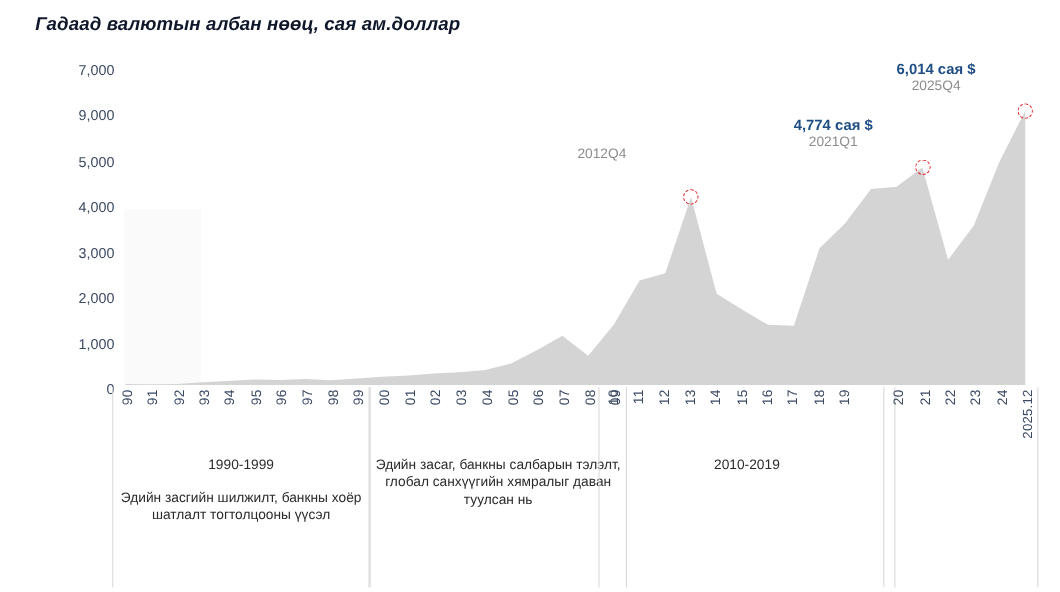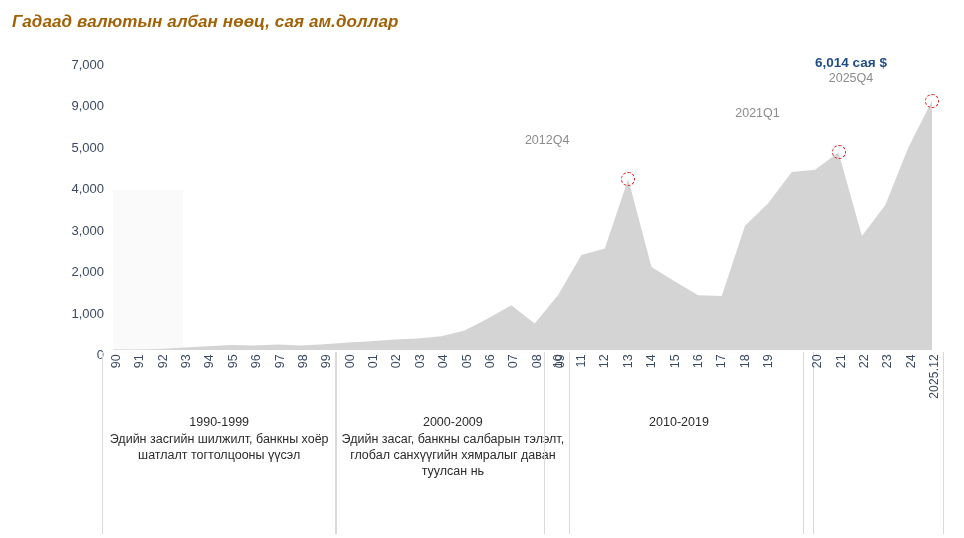--- a/index.html
+++ b/index.html
@@ -2,23 +2,23 @@
 <html><head>
 <meta charset="utf-8">
 <style>
   html,body{margin:0;padding:0;}
   body{
     width:964px;height:538px;background:#ffffff;
     font-family:"Liberation Sans","DejaVu Sans",sans-serif;
     color:#404040;overflow:hidden;position:relative;
   }
   #chart-title{
-    position:absolute;left:12px;top:12px;
+    position:absolute;left:32px;top:12px;
     font-size:17px;font-style:italic;font-weight:700;
-    color:#a16207;letter-spacing:.1px;white-space:nowrap;
+    color:#0f172a;letter-spacing:.1px;white-space:nowrap;
   }
 
   
   #plot-wrap{position:absolute;left:0;top:0;width:964px;height:538px;}
   #y-axis{position:absolute;left:40px;top:62px;width:64px;height:292px;}
   .y-tick{
     position:absolute;right:0;transform:translateY(-50%);
     font-size:13px;color:#3b4a63;text-align:right;white-space:nowrap;
   }
   #plot-area{
@@ -52,21 +52,21 @@
     position:absolute;top:2px;
     font-size:12.5px;color:#3b4a63;
     writing-mode:vertical-rl;transform:rotate(180deg);
     white-space:nowrap;letter-spacing:.2px;
   }
   .xtick.long{font-size:12px;top:2px;}
   .caption{
     position:absolute;left:4px;right:4px;top:62px;
     text-align:center;font-size:12.5px;color:#2b2b2b;line-height:16px;
   }
-  .cap-years{display:block;margin-bottom:1px;}
+  .cap-years{display:block;margin-bottom:14px;}
   .cap-text{display:block;}
 </style>
 </head>
 <body>
 
 <div id="chart-title">Гадаад валютын албан нөөц, сая ам.доллар</div>
 
 <div id="plot-wrap">
 
   <div id="y-axis">
@@ -86,20 +86,21 @@
       <path id="area-path" fill="#d4d4d4" stroke="none" d="M 2.0 289.2 L 25.4 289.4 L 48.7 289.0 L 72.1 287.5 L 95.5 286.3 L 118.9 285.0 L 142.2 285.4 L 165.6 284.6 L 189.0 285.6 L 212.3 284.2 L 235.7 282.5 L 259.1 281.3 L 282.5 279.6 L 305.8 278.4 L 329.2 276.3 L 352.6 270.5 L 375.9 258.5 L 399.3 245.3 L 422.7 263.5 L 446.1 234.9 L 469.4 195.1 L 492.8 188.5 L 516.2 119.1 L 539.5 207.1 L 562.9 221.6 L 586.3 235.3 L 609.7 236.1 L 633.0 165.7 L 656.4 142.9 L 679.8 111.9 L 703.1 109.8 L 726.5 92.2 L 749.9 176.1 L 773.3 145.0 L 796.6 87.0 L 820.0 40.8 L 820.0 290 L 2.0 290 Z"></path>
     </svg>
   </div>
 
   <div id="annotations-layer">
       <div class="annotation" style="left: 478.171px; top: 133.107px; width: 138px;">
         <div class="ann-period">2012Q4</div>
       </div>
       <div class="marker" style="left: 621.171px; top: 172.107px;"></div>
       <div class="annotation" style="left: 688.514px; top: 106.22px; width: 138px;">
+        <div class="ann-value">4,774 сая $</div>
         <div class="ann-period">2021Q1</div>
       </div>
       <div class="marker" style="left: 831.514px; top: 145.22px;"></div>
       <div class="annotation" style="left: 782px; top: 54.8486px; width: 138px;">
         <div class="ann-value">6,014 сая $</div>
         <div class="ann-period">2025Q4</div>
       </div>
       <div class="marker" style="left: 925px; top: 93.8486px;"></div>
     </div>
 
@@ -129,21 +130,20 @@
           <div class="xtick" style="left: 52.4286px;">02</div>
           <div class="xtick" style="left: 75.8px;">03</div>
           <div class="xtick" style="left: 99.1714px;">04</div>
           <div class="xtick" style="left: 122.543px;">05</div>
           <div class="xtick" style="left: 145.914px;">06</div>
           <div class="xtick" style="left: 169.286px;">07</div>
           <div class="xtick" style="left: 192.657px;">08</div>
           <div class="xtick" style="left: 216.029px;">09</div>
         </div>
         <div class="caption">
-          <span class="cap-years">2000-2009</span>
           <span class="cap-text">Эдийн засаг, банкны салбарын тэлэлт, глобал санхүүгийн хямралыг даван туулсан нь</span>
         </div>
       </div>
       <div class="panel" style="left: 432px; width: 270px;">
         <div class="ticks">
           <div class="xtick" style="left: 5.68571px;">10</div>
           <div class="xtick" style="left: 29.0571px;">11</div>
           <div class="xtick" style="left: 52.4286px;">12</div>
           <div class="xtick" style="left: 75.8px;">13</div>
           <div class="xtick" style="left: 99.1714px;">14</div>

